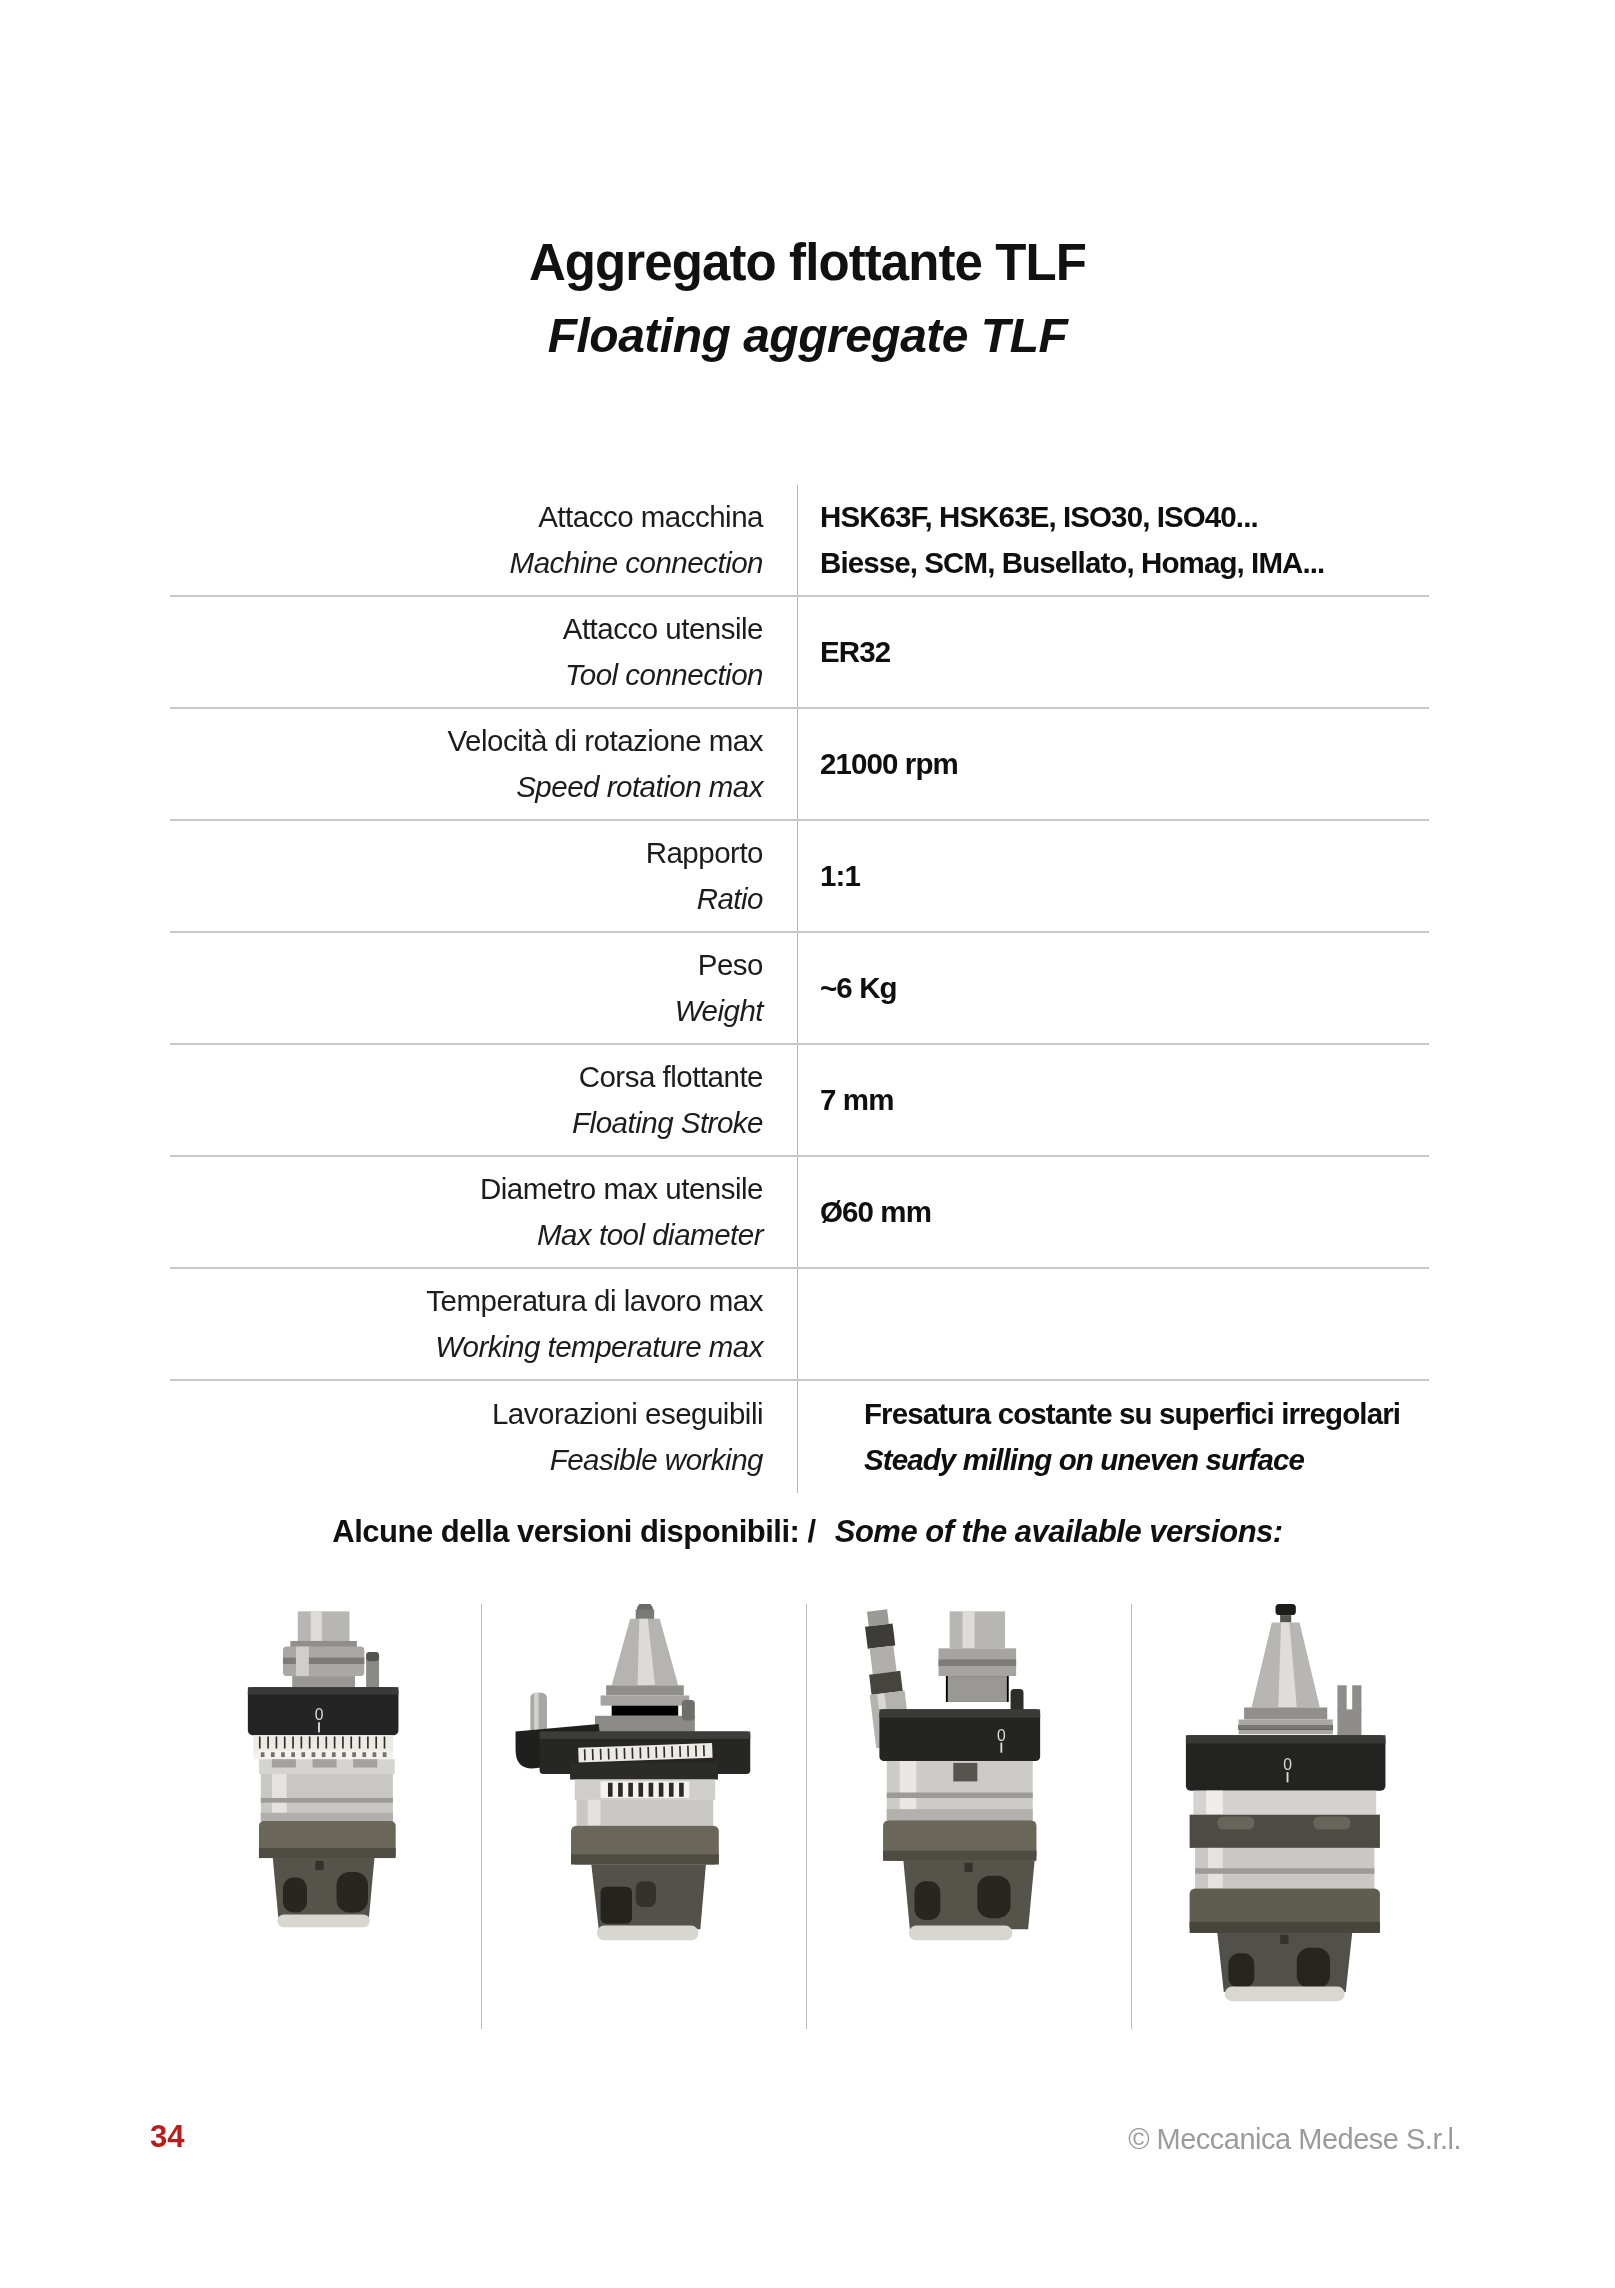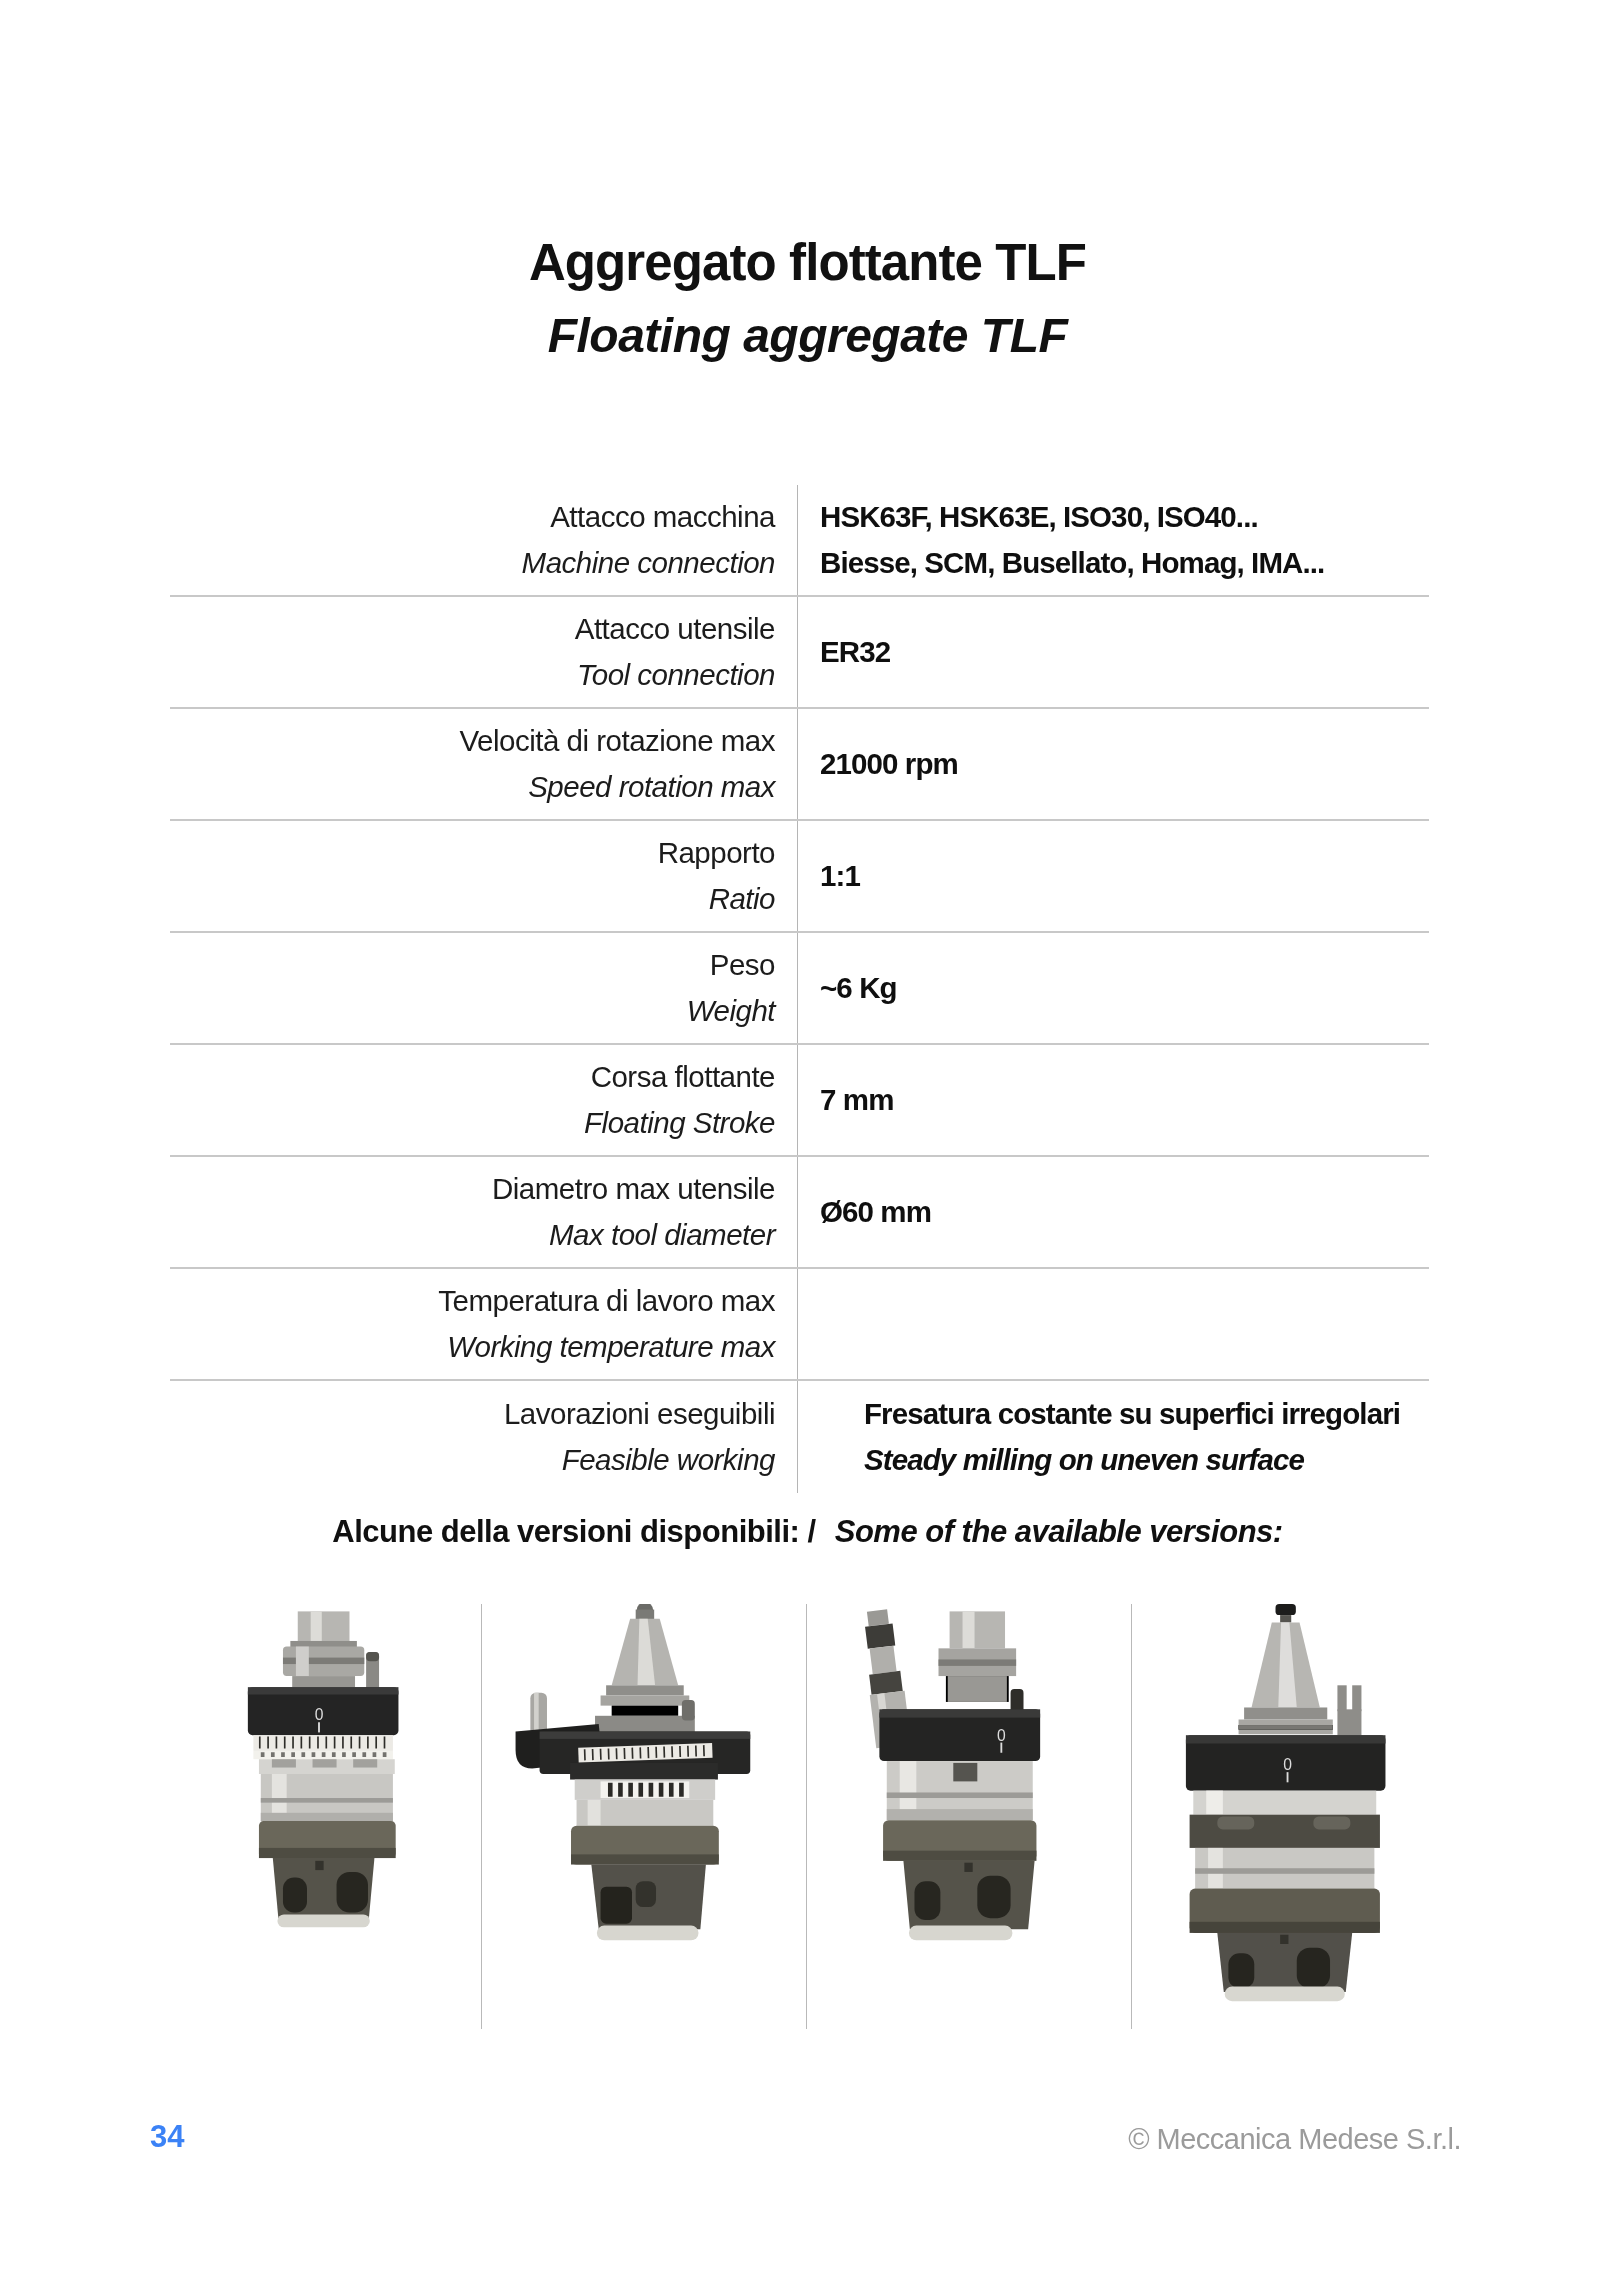--- a/index.html
+++ b/index.html
@@ -10,40 +10,40 @@
   
   .title-block { position:absolute; top:233px; left:0; width:100%; text-align:center; }
   .title-it { font-size:51px; font-weight:bold; letter-spacing:-0.9px; line-height:59px; color:#111; }
   .title-en { font-size:48px; font-weight:bold; font-style:italic; letter-spacing:-0.5px; line-height:57px; margin-top:14.8px; color:#111; }
 
   
   .spec-table { position:absolute; left:170px; top:485px; width:1259px; }
   .spec-row { display:flex; height:112px; border-bottom:2.8px solid #c8c8c8; }
   .spec-row.last { border-bottom:none;gap:44px; }
   .cell-label { width:628px; border-right:1.8px solid #b5b5b5; display:flex; flex-direction:column;
-                justify-content:center; align-items:flex-end; padding-right:22px; }
+                justify-content:center; align-items:flex-end; padding-right:34px; }
   .cell-value { flex:1; display:flex; flex-direction:column; justify-content:center; padding-left:22px; }
   .lbl-it { font-size:29.5px; line-height:46px; letter-spacing:-0.5px; color:#1c1c1c; white-space:nowrap; }
   .lbl-en { font-size:29.5px; line-height:46px; letter-spacing:-0.5px; font-style:italic; color:#1c1c1c; white-space:nowrap; }
   .val { font-size:29.5px; line-height:46px; font-weight:bold; letter-spacing:-0.9px; color:#0f0f0f; white-space:nowrap; }
   .val.italic { font-style:italic; }
 
   
   .versions-line { position:absolute; top:1514px; left:0; width:100%; text-align:center;
                    font-size:31px; font-weight:bold; letter-spacing:-0.5px; color:#101010; }
   .versions-line .v-en { font-style:italic; margin-left:11px; }
 
   
   .photos { position:absolute; left:157px; top:1604px; width:1299px; height:425px; display:flex; }
   .photo { flex:1 1 0; margin:0; padding:0; }
   .photo + .photo { border-left:1.8px solid #b9b9b9; }
   .photo svg { width:100%; height:100%; display:block; }
 
   
-  .page-num { position:absolute; left:150px; top:2119px; font-size:31px; font-weight:bold; color:#3b82f6; }
+  .page-num { position:absolute; left:150px; top:2119px; font-size:31px; font-weight:bold; color:#b91c1c; }
   .copyright { position:absolute; right:154px; top:2123px; font-size:29px; letter-spacing:-0.5px; color:#9b9b9b; }
 </style>
 </head>
 <body>
 
 <div class="page">
 
   <header class="title-block">
     <div class="title-it">Aggregato flottante TLF</div>
     <div class="title-en">Floating aggregate TLF</div>

